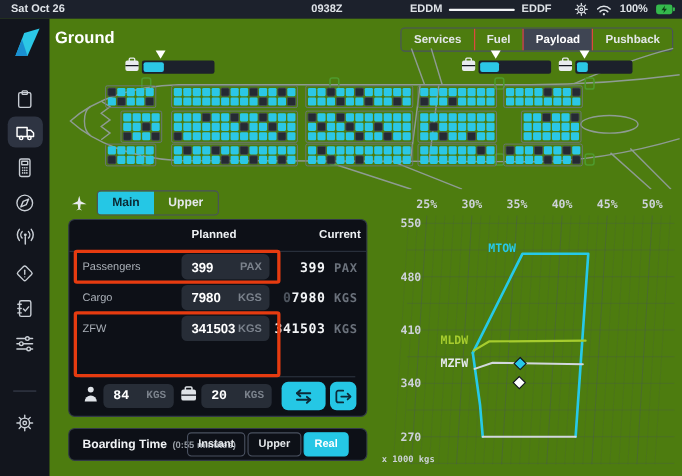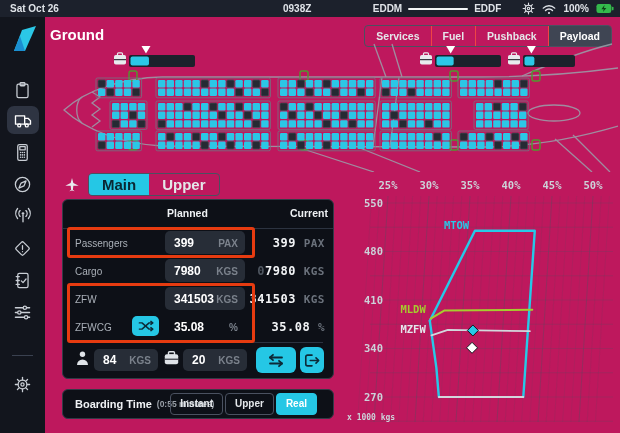--- a/index.html
+++ b/index.html
@@ -1,18 +1,18 @@
 <!DOCTYPE html>
 <html><head>
 <meta charset="utf-8">
 <style>
   html,body{margin:0;padding:0;background:#14181f;}
   body{width:620px;height:433px;overflow:hidden;font-family:"Liberation Sans",sans-serif;
        -webkit-font-smoothing:antialiased;color:#e7eaee;}
-  #app{position:relative;width:620px;height:433px;background:#be185d;}
+  #app{position:relative;width:620px;height:433px;background:#4d7c0f;}
 
   
   .statusbar{position:absolute;left:0;top:0;width:620px;height:17px;background:#1c212c;
     display:flex;align-items:center;font-size:10px;font-weight:bold;color:#dfe3e8;}
   .sb-date{margin-left:10px;}
   .sb-time{position:absolute;left:283px;}
   .sb-right{position:absolute;right:6px;display:flex;align-items:center;gap:7px;}
   .route{display:flex;align-items:center;gap:6px;margin-right:14px;text-align:center;}
   .route-line{width:60px;height:2px;background:#f2f4f6;border-radius:1px;}
   .sb-ico{display:flex;align-items:center;}
@@ -31,47 +31,47 @@
   .page-title{position:absolute;left:50px;top:26px;font-size:15px;font-weight:bold;color:#fff;}
   .seg{position:absolute;right:8px;top:25px;display:flex;border:1px solid #4a5160;border-radius:4px;overflow:hidden;height:20px;}
   .seg-tab{padding:0 11px;line-height:20px;font-size:10.5px;font-weight:bold;color:#e4e7ea;
     border-left:1px solid #ef4444;background:transparent;cursor:pointer;white-space:nowrap;}
   .seg-tab:first-child{border-left:none;}
   .seg-tab.active{background:#3f4553;color:#ffffff;}
 
   
   .deck{position:absolute;left:64px;top:173px;display:flex;align-items:center;gap:8px;}
   .deck-group{display:flex;border:1px solid #4a5160;border-radius:4px;overflow:hidden;height:21px;}
-  .deck-tab{padding:0 13px;line-height:21px;font-size:15px;font-weight:bold;color:#e4e7ea;text-align:center;}
+  .deck-tab{padding:0 13px;line-height:21px;font-size:11px;font-weight:bold;color:#e4e7ea;text-align:center;}
   .deck-tab.active{background:#25c7e5;color:#0a2833;}
 
   
   .panel{position:absolute;background:#0d1017;border:1px solid #333a47;border-radius:6px;box-sizing:border-box;}
   #tablePanel{left:62px;top:199px;width:272px;height:180px;}
   .thead{position:relative;height:28px;border-bottom:1px solid #2c3340;}
   .th{position:absolute;top:7px;font-size:10.5px;font-weight:bold;color:#eef1f4;}
-  .th.planned{left:104px;width:80px;text-align:left;}
+  .th.planned{left:72px;width:80px;text-align:right;}
   .th.current{left:213px;width:66px;text-align:center;}
   .trow{position:relative;height:28px;}
   .tlabel{position:absolute;left:12px;top:50%;transform:translateY(-50%);font-size:10px;color:#aab0b8;}
   .pbox{position:absolute;left:102px;top:2px;width:80px;height:23px;background:#272d37;border-radius:5px;}
   .pbox.plain{background:transparent;}
   .pval{position:absolute;left:9px;top:50%;transform:translateY(-50%);font-size:12px;font-weight:bold;color:#fff;}
   .punit{position:absolute;right:7px;top:50%;transform:translateY(-50%);font-size:10px;font-weight:bold;color:#7b828c;}
   .cur{position:absolute;right:8px;top:50%;transform:translateY(-50%);white-space:nowrap;
     font-family:"DejaVu Sans Mono",monospace;font-size:12px;font-weight:bold;color:#f2f4f6;letter-spacing:.5px;}
   .cur .dim{color:#4e555f;}
   .cur .cunit{color:#6b727c;font-size:11px;}
   .hl{position:absolute;left:4px;width:188px;border:3px solid #e63b10;border-radius:3px;box-sizing:border-box;pointer-events:none;z-index:5;}
   #hl1{top:27px;height:31px;}
   #hl2{top:83px;height:60px;}
   .shufbtn{position:absolute;left:69px;top:3px;width:27px;height:20px;background:#25c7e5;border-radius:5px;
     display:flex;align-items:center;justify-content:center;}
   .tdiv{position:absolute;left:10px;right:10px;top:142px;height:1px;background:#2c3340;}
-  .brow{position:absolute;left:0;top:146px;width:100%;height:28px;}
+  .brow{position:absolute;left:0;top:146px;width:100%;height:28px;font-family:Liberation Mono, monospace;}
   .minibox{position:absolute;top:3px;height:22px;background:#272d37;border-radius:5px;width:64px;}
   .mini-ico{position:absolute;top:5px;}
   .actbtn{position:absolute;top:1px;background:#25c7e5;border-radius:6px;display:flex;align-items:center;justify-content:center;}
   .actbtn svg{stroke:#0c2a38;fill:none;stroke-width:1.8;stroke-linecap:round;stroke-linejoin:round;}
 
   
   #boardPanel{left:62px;top:389px;width:272px;height:30px;display:flex;align-items:center;}
   .board-label{margin-left:12px;font-size:11px;font-weight:bold;color:#f0f2f5;}
   .board-sub{margin-left:5px;font-size:8.5px;color:#9aa0a8;font-weight:bold;}
   .board-group{position:absolute;right:16px;display:flex;gap:2px;}
@@ -226,22 +226,22 @@
   </div>
 
   <svg class="logo" viewBox="0 0 26 27">
     <path d="M3,26 L11,5 L25,1 L14,26 Z" fill="#2bc7e6"></path>
     <path d="M3,26 L9,11 L14,26 Z" fill="#1a8fd1"></path>
   </svg>
   <div class="page-title">Ground</div>
   <div class="seg">
     <div class="seg-tab">Services</div>
     <div class="seg-tab">Fuel</div>
+    <div class="seg-tab active">Payload</div>
     <div class="seg-tab">Pushback</div>
-    <div class="seg-tab active">Payload</div>
   </div>
 
   <svg id="seatmap" width="566" height="130" viewBox="0 0 566 130">
     <g stroke="#9aa1ab" stroke-width="1.3" fill="none" opacity="0.85">
       <path d="M566,26 C520,32 470,35 430,35 L110,35 C70,36 34,48 12,68 C34,88 70,102 110,104 L430,105 C475,105 525,96 566,84"></path>
       <path d="M30,55 C23,60 23,76 30,81"></path>
       <polyline points="40,50 48,55 40,61 48,67 40,73 48,79 40,85"></polyline>
       <path d="M248,106 L322,130"></path>
         <path d="M308,106 L368,130"></path>
       <path d="M322,2 L334,35"></path>
@@ -671,36 +671,20 @@
 
     <div class="trow">
       <span class="tlabel">ZFW</span>
       <div class="pbox">
         <span class="pval">341503</span>
         <span class="punit">KGS</span>
       </div>
       <span class="cur"><span>341503</span>&nbsp;<span class="cunit">KGS</span></span>
     </div>
 
-    <div class="trow">
-      <span class="tlabel">ZFWCG</span>
-      <div class="shufbtn">
-        <svg width="16" height="12" viewBox="0 0 18 12" stroke="#0c2a38" fill="none" stroke-width="1.6" stroke-linecap="round" stroke-linejoin="round">
-          <path d="M1.5,2.5 h3 l8,7 h4"></path>
-            <path d="M1.5,9.5 h3 l8,-7 h4"></path>
-          <path d="M14.5,0.8 l2,1.7 l-2,1.7"></path>
-            <path d="M14.5,7.8 l2,1.7 l-2,1.7"></path>
-        </svg>
-      </div>
-      <div class="pbox plain">
-        <span class="pval">35.08</span>
-        <span class="punit">%</span>
-      </div>
-      <span class="cur"><span>35.08</span>&nbsp;<span class="cunit">%</span></span>
-    </div>
 
     <div class="hl" id="hl1"></div>
     <div class="hl" id="hl2"></div>
     <div class="tdiv"></div>
 
     <div class="brow">
       <svg class="mini-ico" style="left:13px" width="13" height="15" viewBox="0 0 13 15">
         <circle cx="6.5" cy="3.2" r="2.7" fill="#dfe3e8"></circle>
           <path d="M1,14 a5.5,5.5 0 0 1 11,0 z" fill="#dfe3e8"></path>
       </svg>

